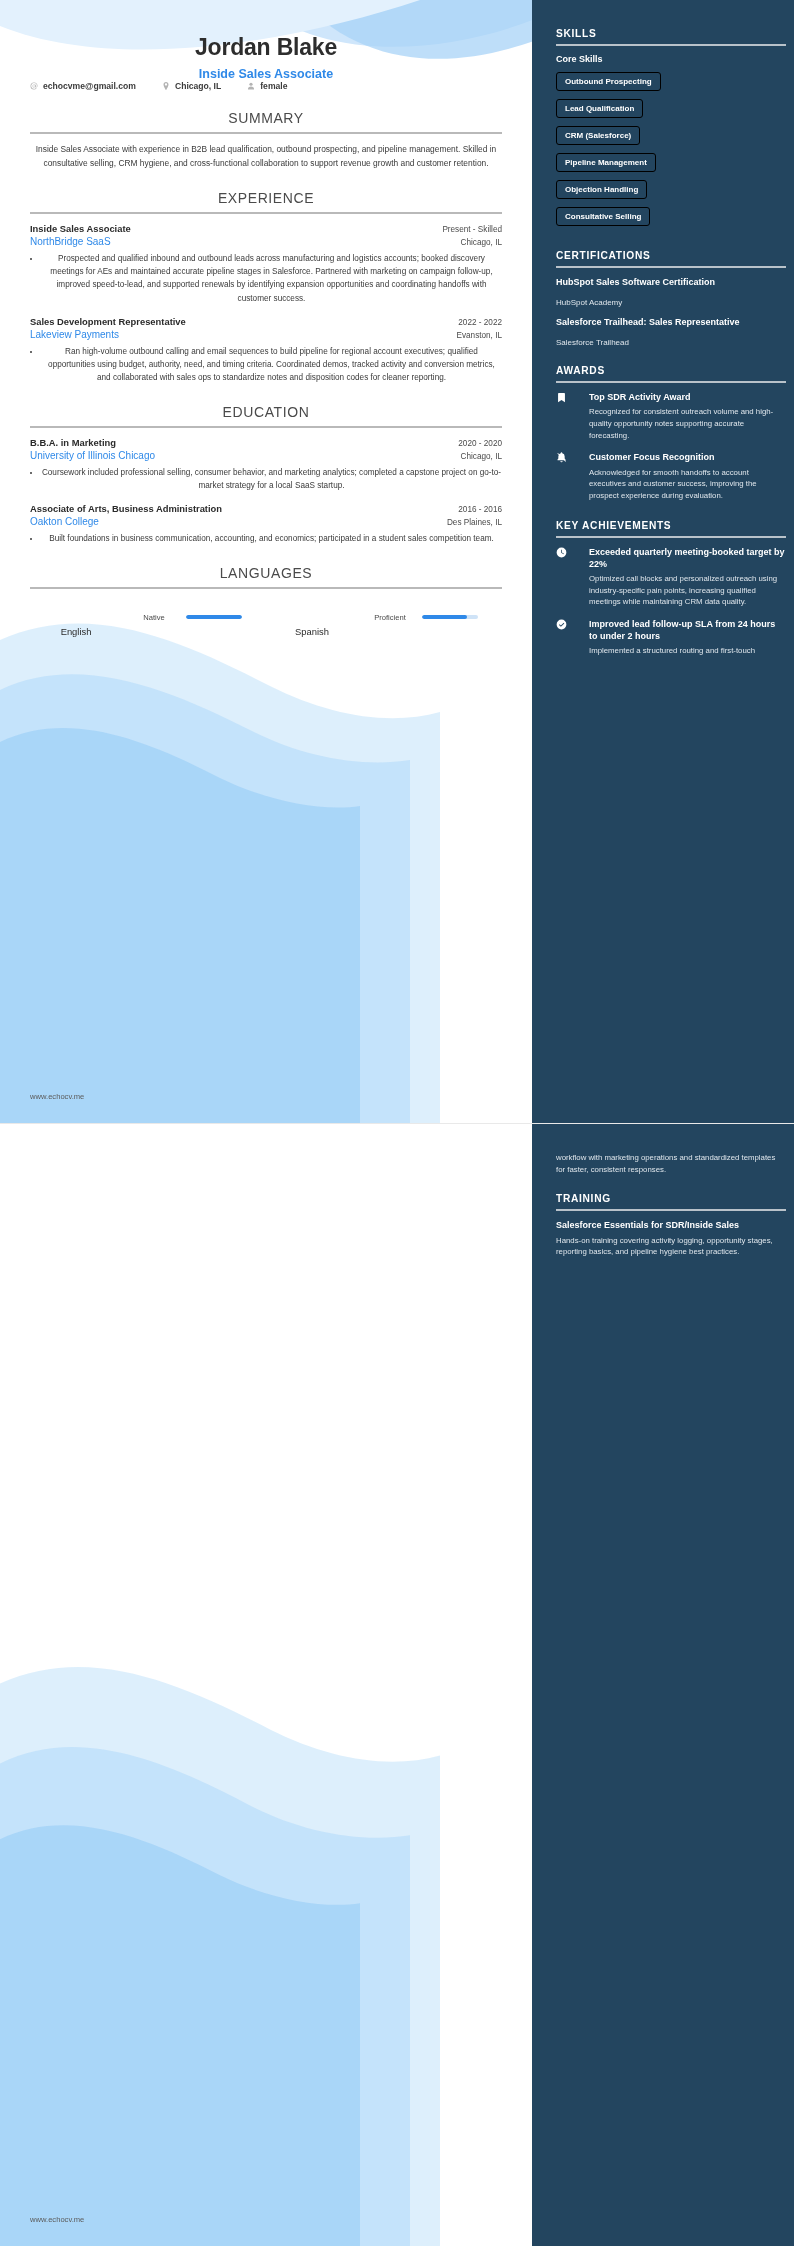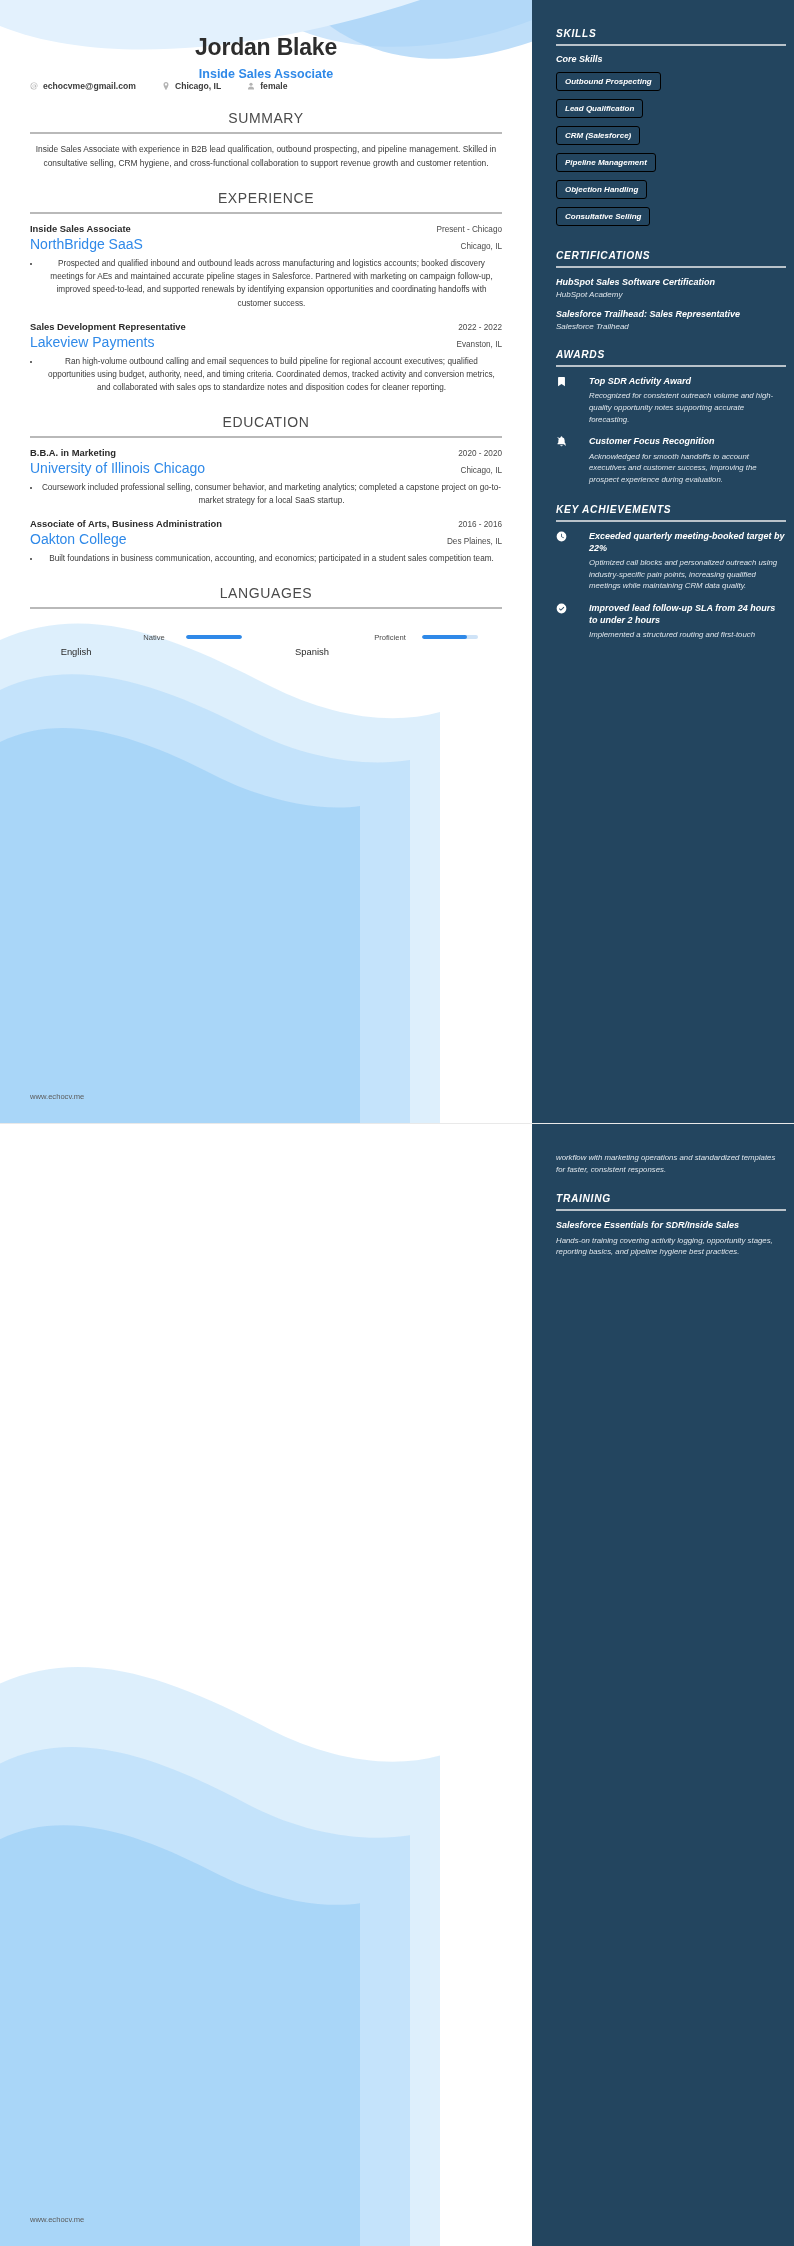--- a/index.html
+++ b/index.html
@@ -23,21 +23,21 @@
   .waves svg { display: block; width: 100%; height: 100%; }
 
   
   .sidebar {
     position: absolute;
     top: 0; right: 0; bottom: 0;
     width: 262px;
     background: #23455f;
     z-index: 3;
   }
-  .sidebar-inner { padding: 28px 8px 20px 24px; font-style: italic; }
+  .sidebar-inner { padding: 28px 8px 20px 24px; }
   .main {
     position: absolute;
     top: 0; left: 0;
     width: 532px;
     min-height: 100%;
     z-index: 2;
     padding: 28px 30px 0 30px;
     text-align: center;
   }
 
@@ -108,21 +108,21 @@
     white-space: nowrap;
   }
   .entry-sub {
     display: flex;
     justify-content: space-between;
     align-items: baseline;
     gap: 10px;
     margin-top: 2px;
   }
   .entry-org {
-    font-size: 14px;
+    font-size: 10px;
     color: #2f89e8;
   }
   .entry-loc {
     font-size: 8.2px;
     color: #4a4a4a;
     white-space: nowrap;
   }
   .bullets {
     margin-top: 5px;
     padding-left: 11px;
@@ -206,21 +206,21 @@
   .cert-item { margin-bottom: 9px; }
   .cert-name {
     font-size: 9px;
     font-weight: bold;
     color: #ffffff;
     line-height: 1.35;
   }
   .cert-issuer {
     font-size: 8px;
     color: #dfe6ec;
-    margin-top: 2px;
+    margin-top: 10px;
   }
   .award-item {
     display: flex;
     gap: 20px;
     margin-bottom: 10px;
   }
   .award-icon {
     flex: 0 0 13px;
     padding-top: 1px;
   }
@@ -323,21 +323,21 @@
       <div class="summary-text">Inside Sales Associate with experience in B2B lead qualification, outbound prospecting, and pipeline management. Skilled in consultative selling, CRM hygiene, and cross-functional collaboration to support revenue growth and customer retention.</div>
     </div>
 
     <div class="sec">
       <div class="sec-title">EXPERIENCE</div>
       <div class="sec-rule"></div>
       <div id="experience-list">
           <div class="entry">
             <div class="entry-head">
               <div class="entry-title">Inside Sales Associate</div>
-              <div class="entry-date">Present - Chicago</div>
+              <div class="entry-date">Present - Skilled</div>
             </div>
             <div class="entry-sub">
               <div class="entry-org">NorthBridge SaaS</div>
               <div class="entry-loc">Chicago, IL</div>
             </div>
             <ul class="bullets">
               <li>Prospected and qualified inbound and outbound leads across manufacturing and logistics accounts; booked discovery meetings for AEs and maintained accurate pipeline stages in Salesforce. Partnered with marketing on campaign follow-up, improved speed-to-lead, and supported renewals by identifying expansion opportunities and coordinating handoffs with customer success.</li>
             </ul>
           </div>
           <div class="entry">

